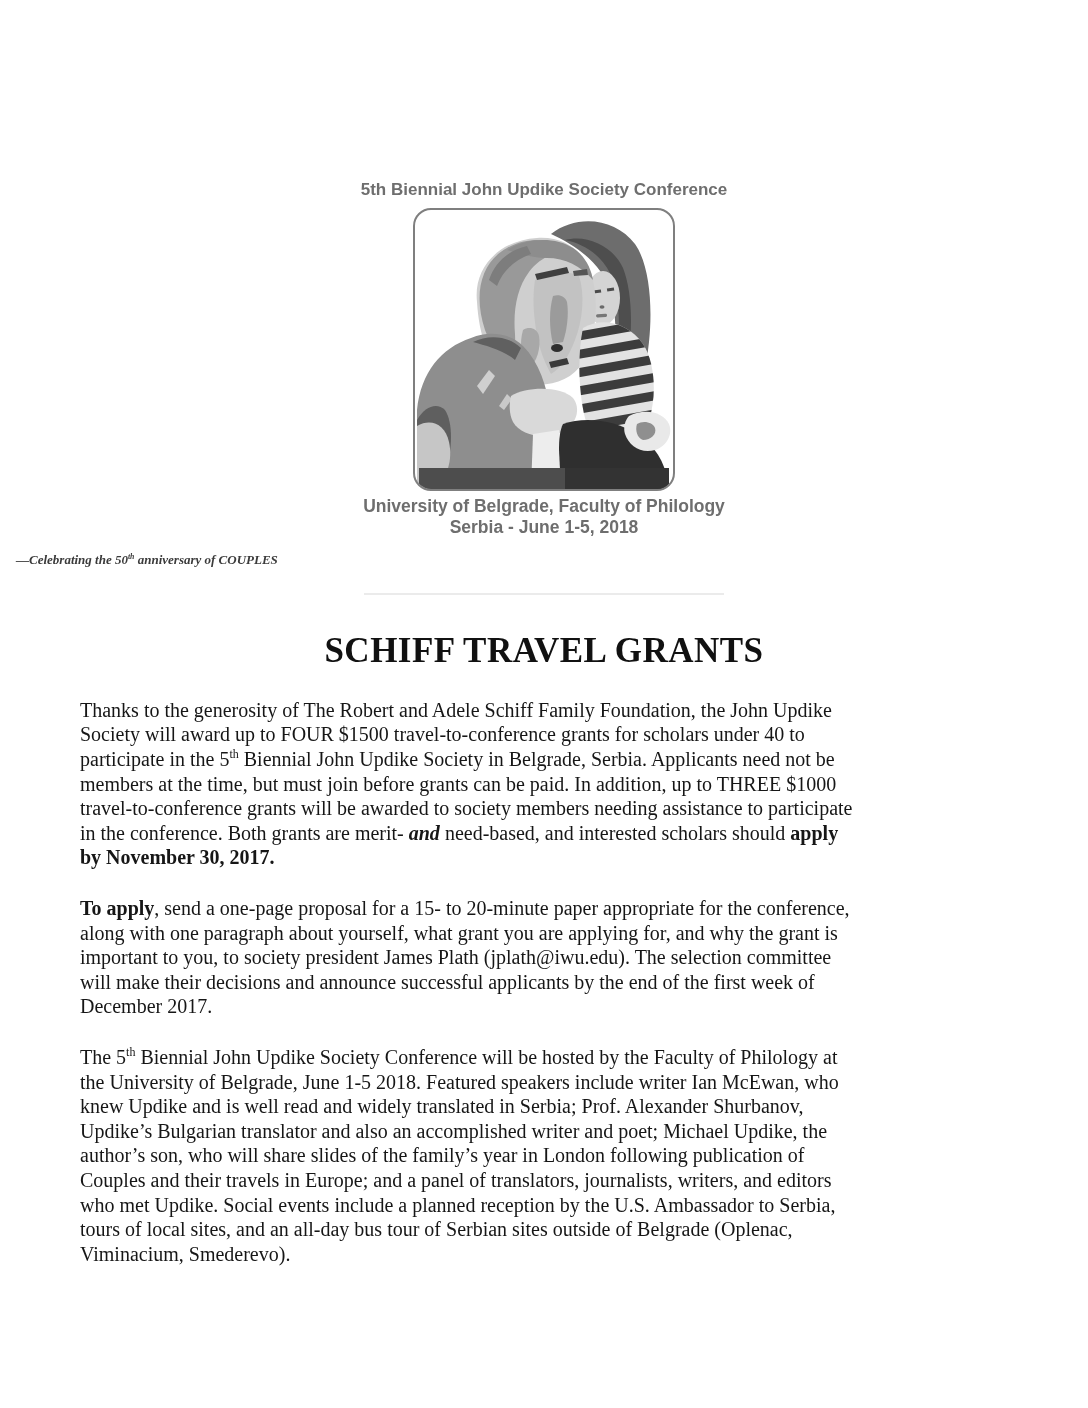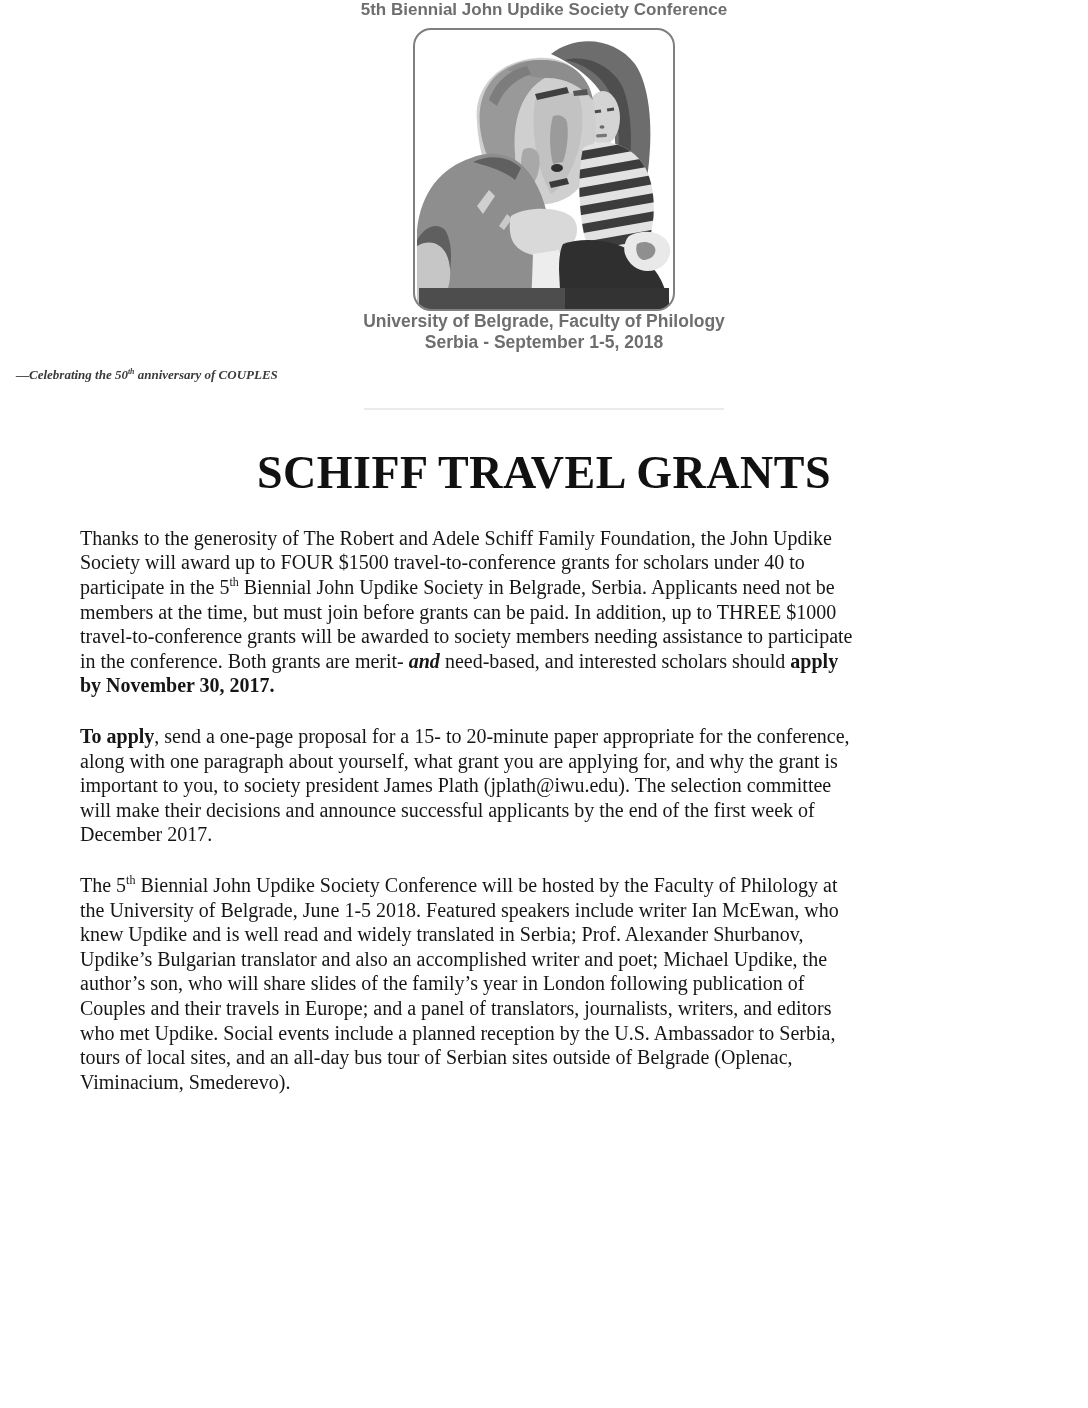--- a/index.html
+++ b/index.html
@@ -1,47 +1,47 @@
 <!DOCTYPE html>
 <html><head>
 <meta charset="utf-8">
 <style>
   html,body{margin:0;padding:0;background:#ffffff;}
   .page{
     width:1088px;height:1408px;margin:0 auto;background:#ffffff;
     font-family:"Liberation Serif",serif;color:#161616;position:relative;overflow:hidden;
   }
-  .content{}
+  .content{padding-top:180px;}
 
   
   .logo-caption-top{
     font-family:"Liberation Sans",sans-serif;font-weight:bold;
     font-size:17px;line-height:20px;color:#6e6e6e;text-align:center;margin:0 0 8px;
   }
   .logo-frame{
     width:258px;height:279px;margin:0 auto;border:2.5px solid #7f7f7f;
     border-radius:18px;overflow:hidden;background:#ffffff;
   }
   .logo-frame svg{display:block;width:100%;height:100%;}
   .logo-caption-bottom{
-    font-family:"Liberation Sans",sans-serif;font-weight:bold;
+    margin-top:5px;font-family:"Liberation Sans",sans-serif;font-weight:bold;
     font-size:17.5px;line-height:21px;color:#6e6e6e;text-align:center;
   }
   .logo-tagline{
     margin-top:11px;font-family:"Liberation Serif",serif;font-weight:bold;font-style:italic;
     font-size:13px;line-height:16.5px;color:#3b3b3b;text-align:left;margin-left:16px;
   }
   .tag-sup{font-size:0.6em;}
   .grammar-underline{border-bottom:2px solid #4aa44a;}
 
   .separator{border:none;border-top:2px solid #ebebeb;width:360px;margin:24px auto 0;}
 
   
   .doc-title{
-    font-size:46px;font-weight:bold;text-align:center;color:#111111;
+    font-size:35px;font-weight:bold;text-align:center;color:#111111;
     letter-spacing:0.5px;margin:36px 0 27px;
   }
   .body-text{width:778px;margin-left:80px;font-size:20px;line-height:24.6px;}
   .body-text p{margin:0 0 26px;}
   .seg-n{}
   .seg-b{font-weight:bold;}
   .seg-i{}
   .seg-bi{font-weight:bold;font-style:italic;}
   sup.seg-sup{font-size:0.6em;line-height:0;}
 </style>
@@ -115,21 +115,21 @@
           <path d="M214,206 C230,198 248,202 254,214 C258,224 252,236 240,240 C226,244 214,236 210,224 C208,218 210,210 214,206 Z" fill="#e9e9e9"></path>
           <path d="M222,214 C228,210 238,212 240,218 C242,224 236,230 228,230 C222,228 220,220 222,214 Z" fill="#8f8f8f"></path>
 
           <rect x="4" y="258" width="250" height="21" fill="#4d4d4d"></rect>
           <rect x="150" y="258" width="104" height="21" fill="#333333"></rect>
         </svg>
       </div>
 
       <div class="logo-caption-bottom">
         <div>University of Belgrade, Faculty of Philology</div>
-        <div>Serbia - September 1-5, 2018</div>
+        <div>Serbia - June 1-5, 2018</div>
       </div>
 
       <div class="logo-tagline">
         <div><span>—Celebrating the 50</span><sup class="tag-sup">th</sup><span> anniversary of COUPLES</span></div>
       </div>
     </div>
 
     <hr class="separator">
 
     <h1 class="doc-title">SCHIFF TRAVEL GRANTS</h1>

